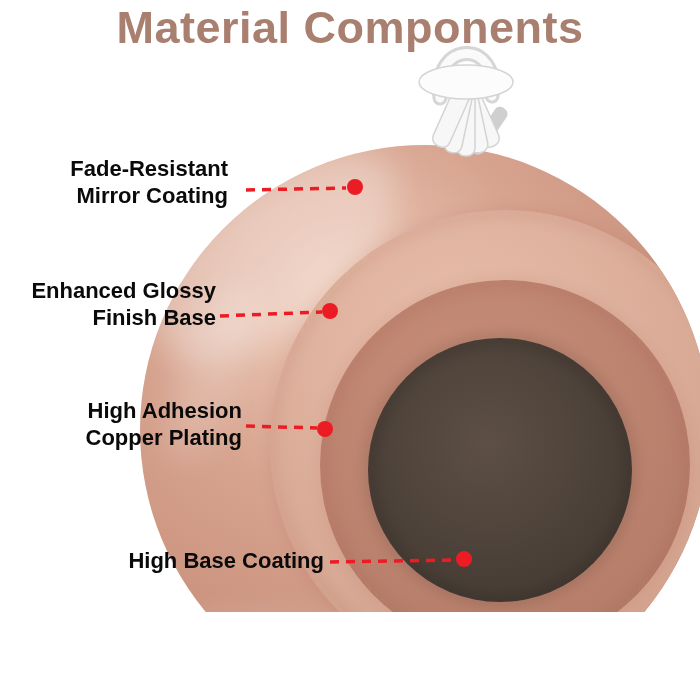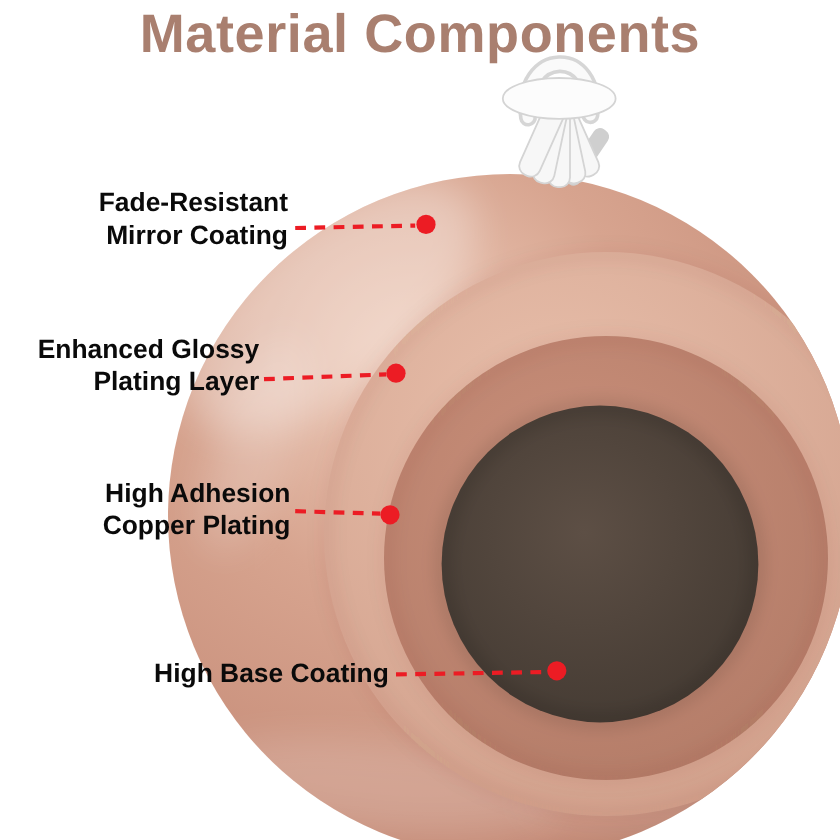--- a/index.html
+++ b/index.html
@@ -1,31 +1,31 @@
 <!DOCTYPE html>
 <html style="--title: #a97f6f; --accent: #ec1c24; --label-text: #0a0a0a; --background: #ffffff; --cap: #f7f7f7;"><head>
 <meta charset="utf-8">
 <style>
   html,body{margin:0;padding:0;background:#fff;}
   .stage{
-    position:relative;width:700px;height:700px;overflow:hidden;
+    position:relative;width:700px;height:612px;overflow:hidden;
     background:var(--background,#fff);
     font-family:"Liberation Sans",sans-serif;
   }
   .title{
     position:absolute;top:2px;left:0;width:100%;margin:0;
     text-align:center;font-size:45px;font-weight:800;letter-spacing:.5px;
     color:var(--title,#a97f6f);
   }
   .diagram-svg{position:absolute;left:0;top:0;width:700px;height:700px;}
   .callout{
     position:absolute;font-size:22px;font-weight:bold;line-height:1.22;
     color:var(--label-text,#0a0a0a);text-align:right;white-space:pre-line;
   }
-  #c1{top:156px;right:460px;}
+  #c1{top:156px;right:472px;}
   #c2{top:278px;right:484px;}
   #c3{top:398px;right:458px;}
   #c4{top:548px;right:376px;text-align:left;}
   .leader{stroke:var(--accent,#ec1c24);stroke-width:3.5;stroke-dasharray:9 7;fill:none;}
   .dot{fill:var(--accent,#ec1c24);}
   .layer-edge{fill:none;stroke:rgba(110,60,42,.35);stroke-width:2;}
 </style>
 </head>
 <body>
 
@@ -107,18 +107,18 @@
     <line class="leader" x1="246" y1="426" x2="317" y2="428"></line>
     <circle class="dot" cx="325" cy="429" r="8"></circle>
 
     <line class="leader" x1="330" y1="562" x2="456" y2="560"></line>
     <circle class="dot" cx="464" cy="559" r="8"></circle>
   </svg>
 
   <div class="callout" id="c1">Fade-Resistant
 Mirror Coating</div>
   <div class="callout" id="c2">Enhanced Glossy
-Plating Layer</div>
+Finish Base</div>
   <div class="callout" id="c3">High Adhesion
 Copper Plating</div>
   <div class="callout" id="c4">High Base Coating</div>
 
 </div>
 
 </body></html>

